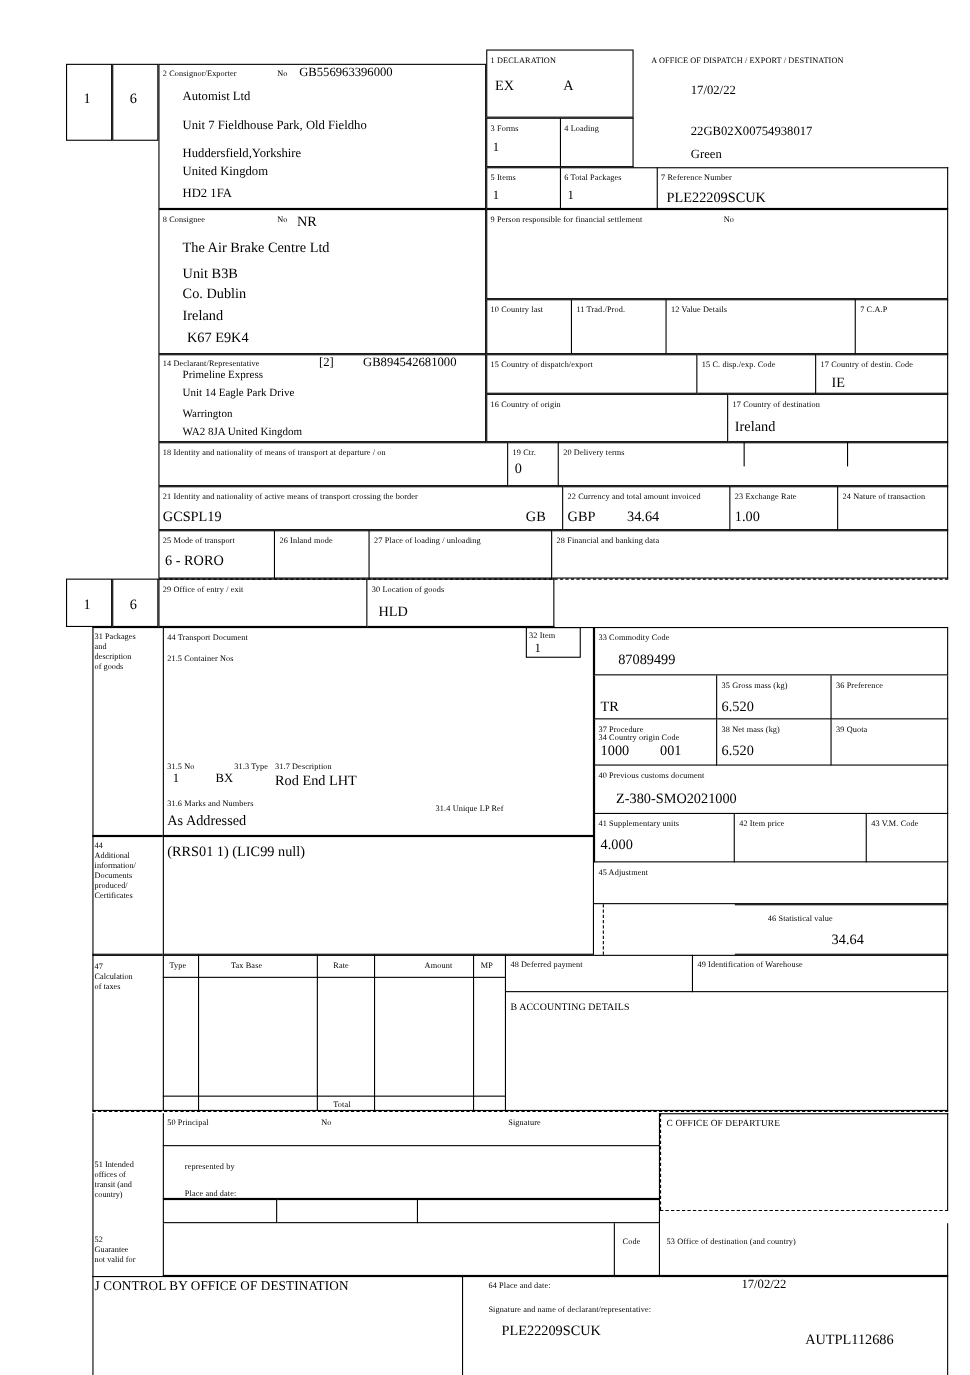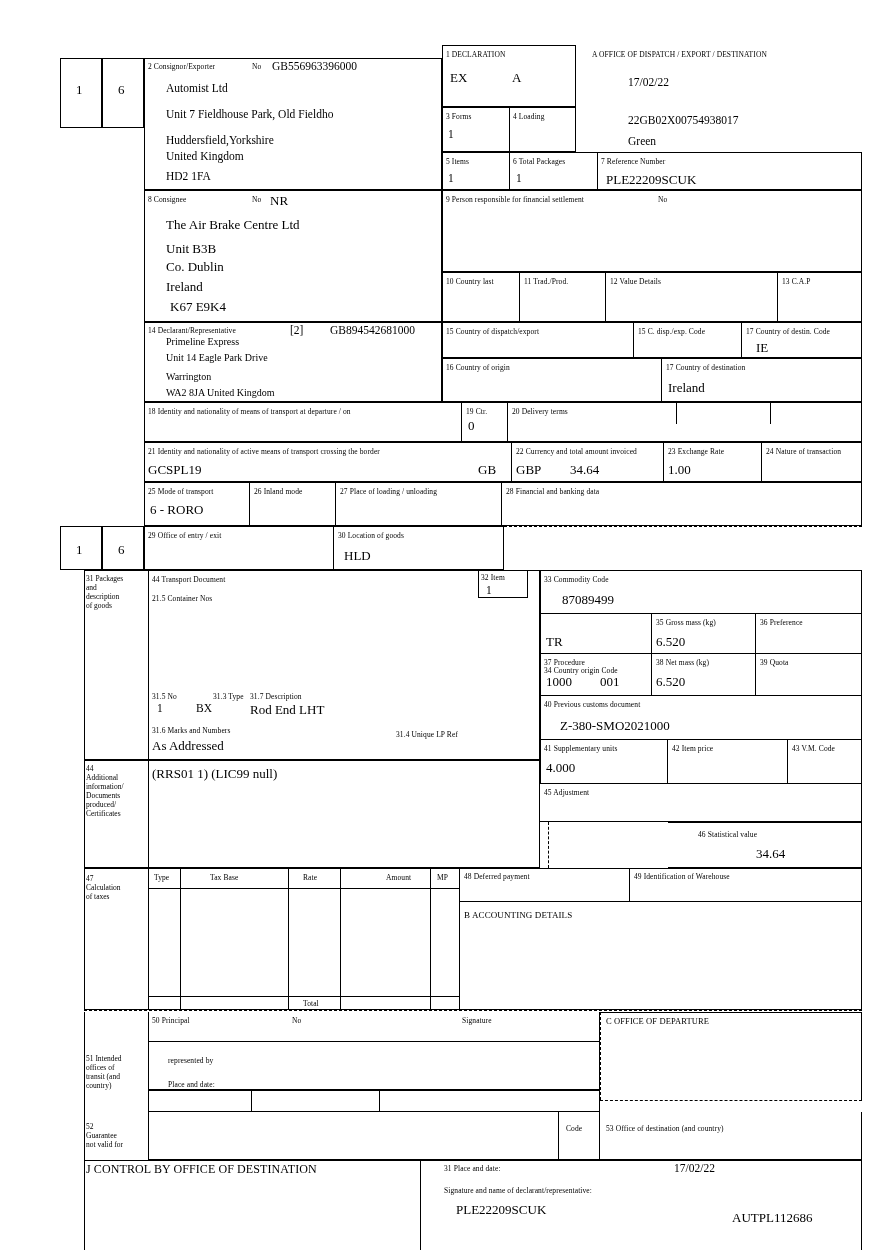--- a/index.html
+++ b/index.html
@@ -79,21 +79,21 @@
   <div class="lbl" style="left:446px;top:195px;">9 Person responsible for financial settlement</div>
   <div class="lbl" style="left:658px;top:195px;">No</div>
 
   <div class="bx b-all" style="left:442px;top:272px;width:78px;height:50px;"></div>
   <div class="bx b-t b-b b-r" style="left:520px;top:272px;width:86px;height:50px;"></div>
   <div class="bx b-t b-b b-r" style="left:606px;top:272px;width:172px;height:50px;"></div>
   <div class="bx b-t b-b b-r" style="left:778px;top:272px;width:84px;height:50px;"></div>
   <div class="lbl" style="left:446px;top:277px;">10 Country last</div>
   <div class="lbl" style="left:524px;top:277px;">11 Trad./Prod.</div>
   <div class="lbl" style="left:610px;top:277px;text-align:center;">12 Value Details</div>
-  <div class="lbl" style="left:782px;top:277px;">13 C.A.P</div>
+  <div class="lbl" style="left:782px;top:277px;">7 C.A.P</div>
 
   <div class="bx b-all" style="left:144px;top:322px;width:298px;height:80px;"></div>
   <div class="lbl" style="left:148px;top:326px;">14 Declarant/Representative</div>
   <div class="val" style="left:290px;top:324px;">[2]</div>
   <div class="val" style="left:330px;top:324px;">GB894542681000</div>
   <div class="val-sm" style="left:166px;top:336px;">Primeline Express</div>
   <div class="val-sm" style="left:166px;top:352px;">Unit 14 Eagle Park Drive</div>
   <div class="val-sm" style="left:166px;top:371px;">Warrington</div>
   <div class="val-sm" style="left:166px;top:387px;">WA2 8JA United Kingdom</div>
 
@@ -281,19 +281,19 @@
   <div class="bx b-l" style="left:558px;top:1112px;width:1px;height:48px;"></div>
   <div class="bx b-b b-r" style="left:600px;top:1112px;width:262px;height:48px;"></div>
   <div class="lbl" style="left:606px;top:1124px;">53 Office of destination (and country)</div>
 
   <div class="bx b-b b-l b-r" style="left:84px;top:1160px;width:336px;height:1px;"></div>
   <div class="lbl" style="left:86px;top:1162px;font-size:12px;">J CONTROL BY OFFICE OF DESTINATION</div>
   <div class="bx b-l" style="left:84px;top:1160px;width:1px;height:90px;"></div>
   <div class="bx b-l" style="left:420px;top:1160px;width:1px;height:90px;"></div>
   <div class="bx b-t" style="left:420px;top:1160px;width:442px;height:1px;"></div>
   <div class="bx b-r" style="left:861px;top:1160px;width:1px;height:90px;"></div>
-  <div class="lbl" style="left:444px;top:1164px;">31 Place and date:</div>
+  <div class="lbl" style="left:444px;top:1164px;">64 Place and date:</div>
   <div class="val" style="left:674px;top:1162px;">17/02/22</div>
   <div class="lbl" style="left:444px;top:1186px;">Signature and name of declarant/representative:</div>
   <div class="val-lg" style="left:456px;top:1202px;">PLE22209SCUK</div>
   <div class="val-lg" style="left:732px;top:1210px;">AUTPL112686</div>
 
 </div>
 
 </body></html>

